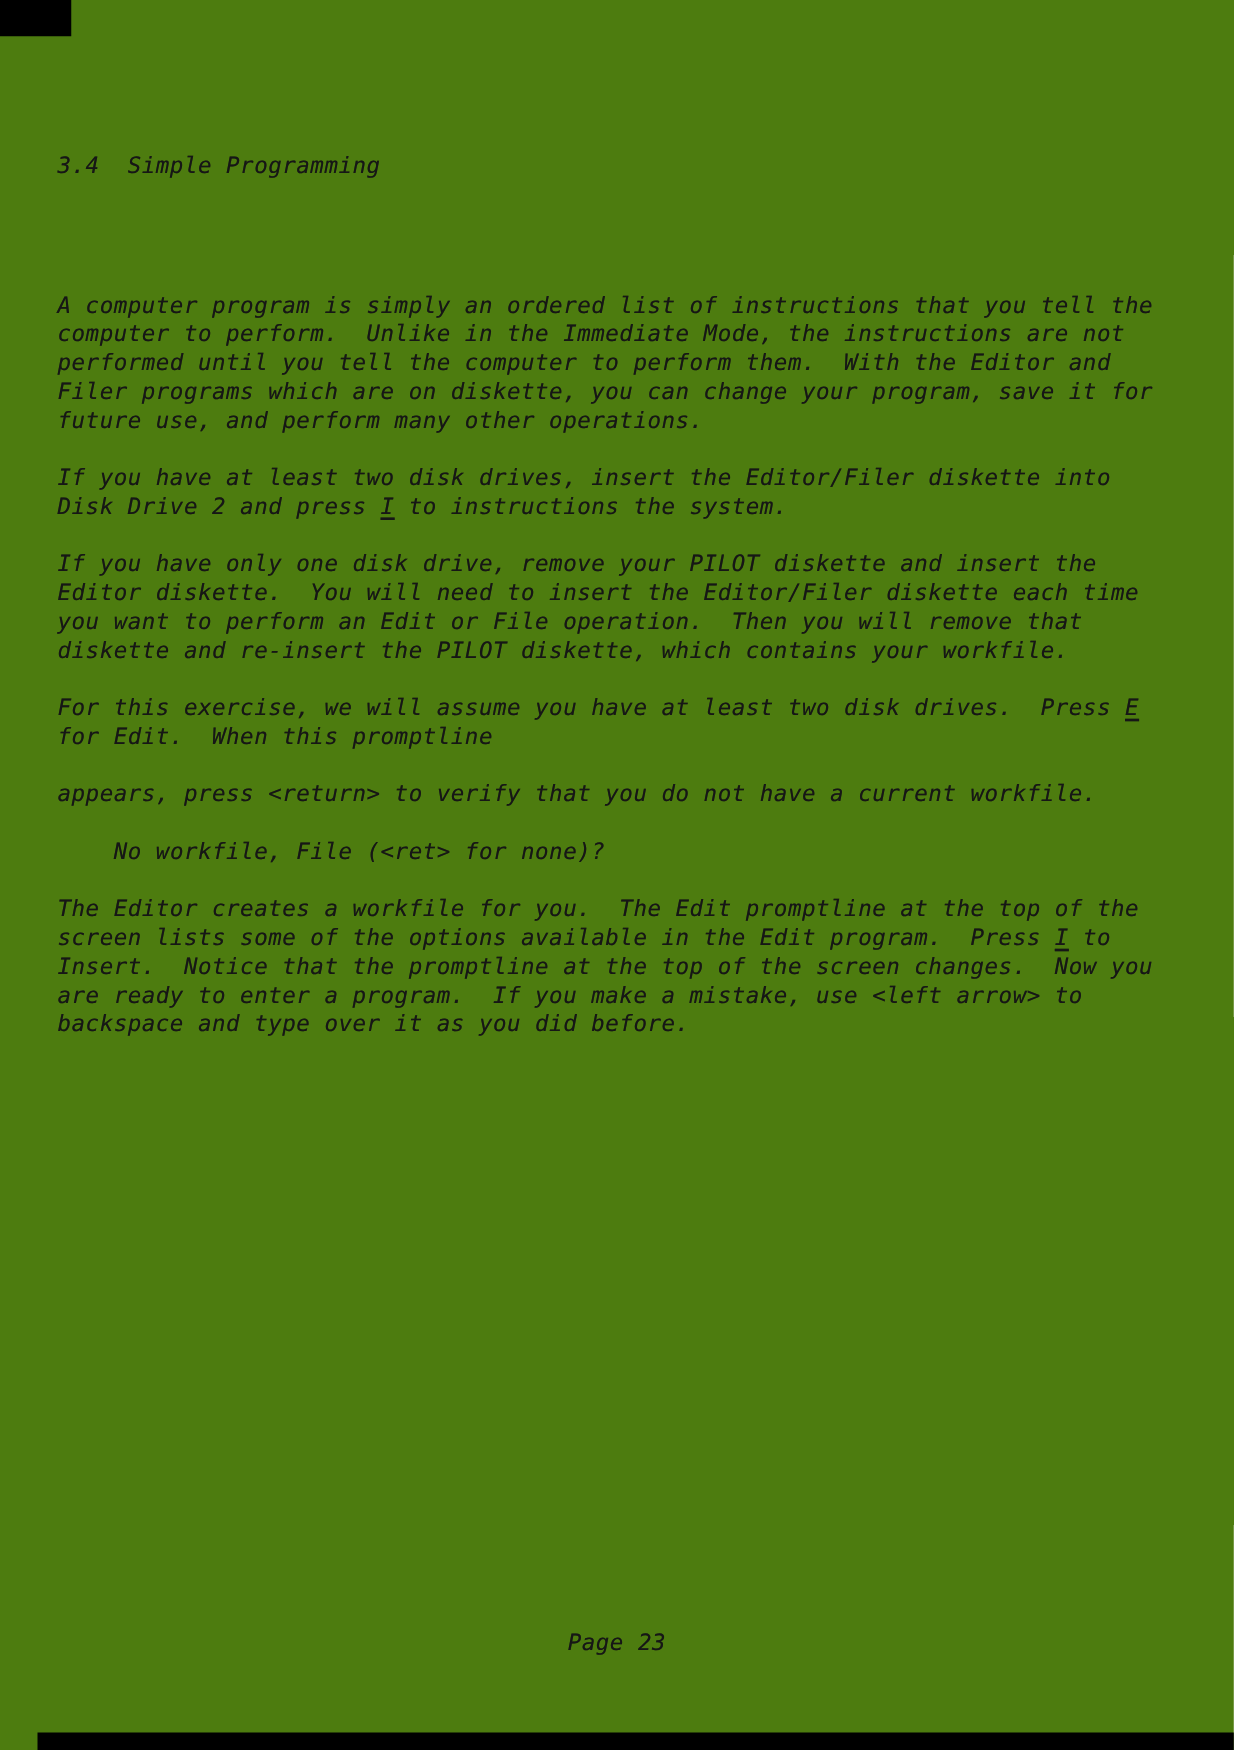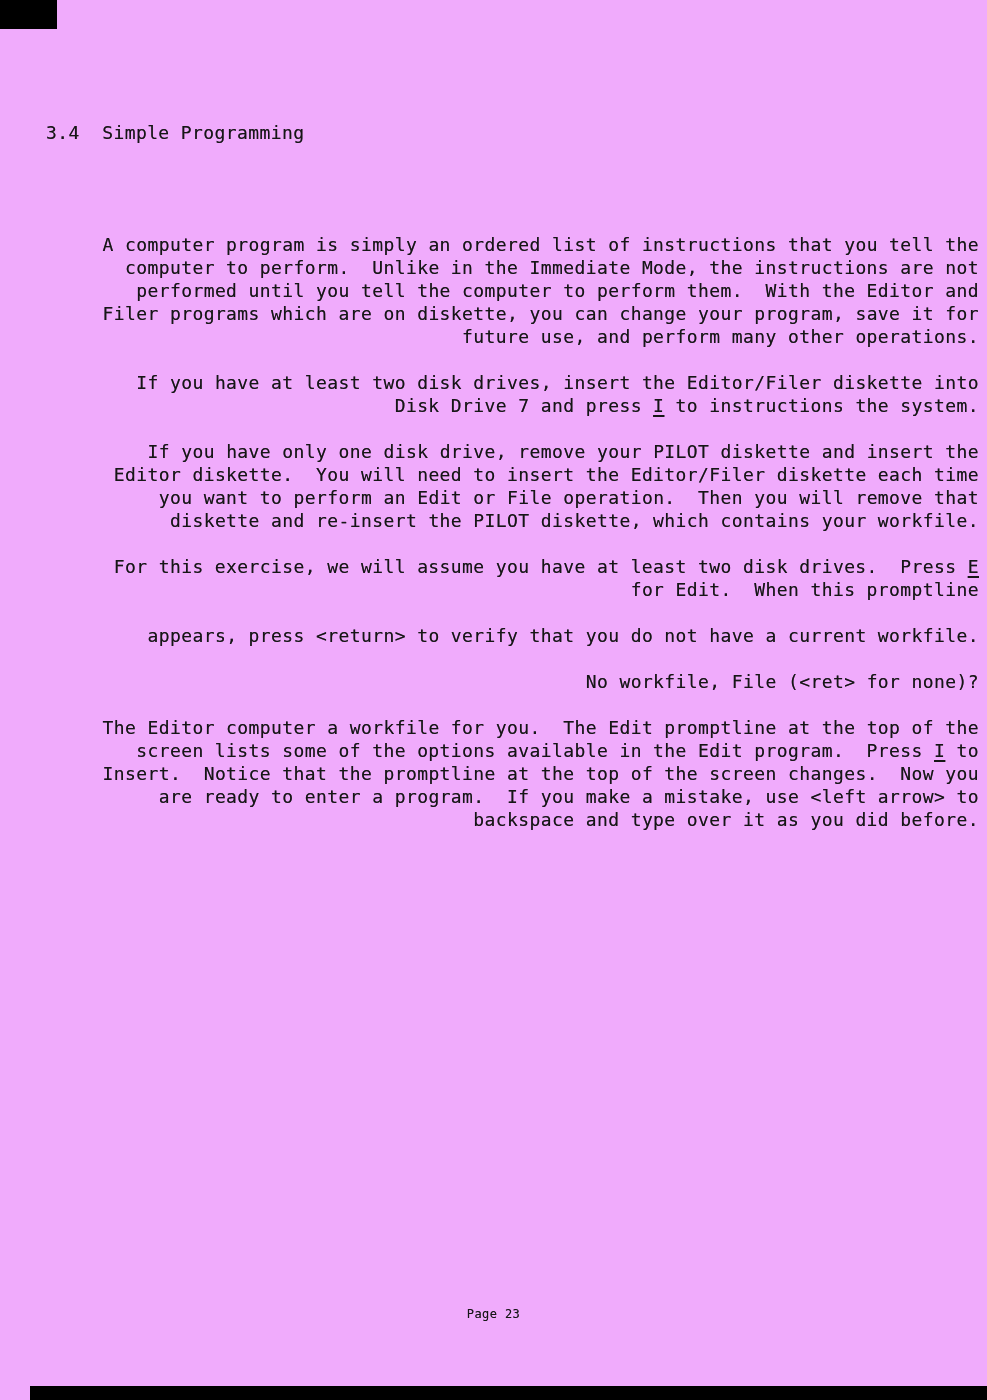--- a/index.html
+++ b/index.html
@@ -7,22 +7,23 @@
   body {
     width: 987px;
     height: 1400px;
     position: relative;
     overflow: hidden;
     font-family: "DejaVu Sans Mono", "Liberation Mono", monospace;
   }
   .page {
     position: absolute;
     inset: 0;
-    background: #f0abfc;
+    background: #4d7c0f;
     color: #161616;
+    font-style: italic;
   }
   .doc-body {
     position: absolute;
     left: 46px;
     top: 75px;
     right: 8px;
     font-size: 18px;
     line-height: 23px;
     letter-spacing: 0.4px;
     white-space: pre-wrap;
@@ -31,34 +32,33 @@
     text-shadow: 0 0 0.4px rgba(20,20,20,0.55);
   }
   .heading {
     margin-bottom: 20px;
     font-weight: normal;
     font-size: 18px;
     line-height: 23px;
   }
   .para {
     margin-bottom: 23px;
-    text-align: right;
   }
   .key {
     text-decoration: underline;
     text-underline-offset: 3px;
     text-decoration-thickness: 2px;
   }
   .footer {
     position: absolute;
     top: 1303px;
     left: 0;
     width: 100%;
     text-align: center;
-    font-size: 12px;
+    font-size: 18px;
     line-height: 23px;
     letter-spacing: 0.4px;
     color: #161616;
     text-shadow: 0 0 0.4px rgba(20,20,20,0.55);
   }
   
   .artifact-top-left {
     position: absolute;
     left: 0;
     top: 0;
@@ -83,25 +83,25 @@
   <div class="artifact-top-left"></div>
 
   <div class="doc-body">
     <h2 class="heading">3.4  Simple Programming</h2>
     
   <p class="para"><span>A computer program is simply an ordered list of instructions that you tell the
 computer to perform.  Unlike in the Immediate Mode, the instructions are not
 performed until you tell the computer to perform them.  With the Editor and
 Filer programs which are on diskette, you can change your program, save it for
 future use, and perform many other operations.</span></p><p class="para"><span>If you have at least two disk drives, insert the Editor/Filer diskette into
-Disk Drive 7 and press </span><span class="key">I</span><span> to instructions the system.</span></p><p class="para"><span>If you have only one disk drive, remove your PILOT diskette and insert the
+Disk Drive 2 and press </span><span class="key">I</span><span> to instructions the system.</span></p><p class="para"><span>If you have only one disk drive, remove your PILOT diskette and insert the
 Editor diskette.  You will need to insert the Editor/Filer diskette each time
 you want to perform an Edit or File operation.  Then you will remove that
 diskette and re-insert the PILOT diskette, which contains your workfile.</span></p><p class="para"><span>For this exercise, we will assume you have at least two disk drives.  Press </span><span class="key">E</span><span>
-for Edit.  When this promptline</span></p><p class="para"><span>appears, press &lt;return&gt; to verify that you do not have a current workfile.</span></p><p class="para"><span>    No workfile, File (&lt;ret&gt; for none)?</span></p><p class="para"><span>The Editor computer a workfile for you.  The Edit promptline at the top of the
+for Edit.  When this promptline</span></p><p class="para"><span>appears, press &lt;return&gt; to verify that you do not have a current workfile.</span></p><p class="para"><span>    No workfile, File (&lt;ret&gt; for none)?</span></p><p class="para"><span>The Editor creates a workfile for you.  The Edit promptline at the top of the
 screen lists some of the options available in the Edit program.  Press </span><span class="key">I</span><span> to
 Insert.  Notice that the promptline at the top of the screen changes.  Now you
 are ready to enter a program.  If you make a mistake, use &lt;left arrow&gt; to
 backspace and type over it as you did before.</span></p></div>
 
   <div class="footer">Page 23</div>
 
   <div class="artifact-bottom-bar"></div>
 
 </div>

